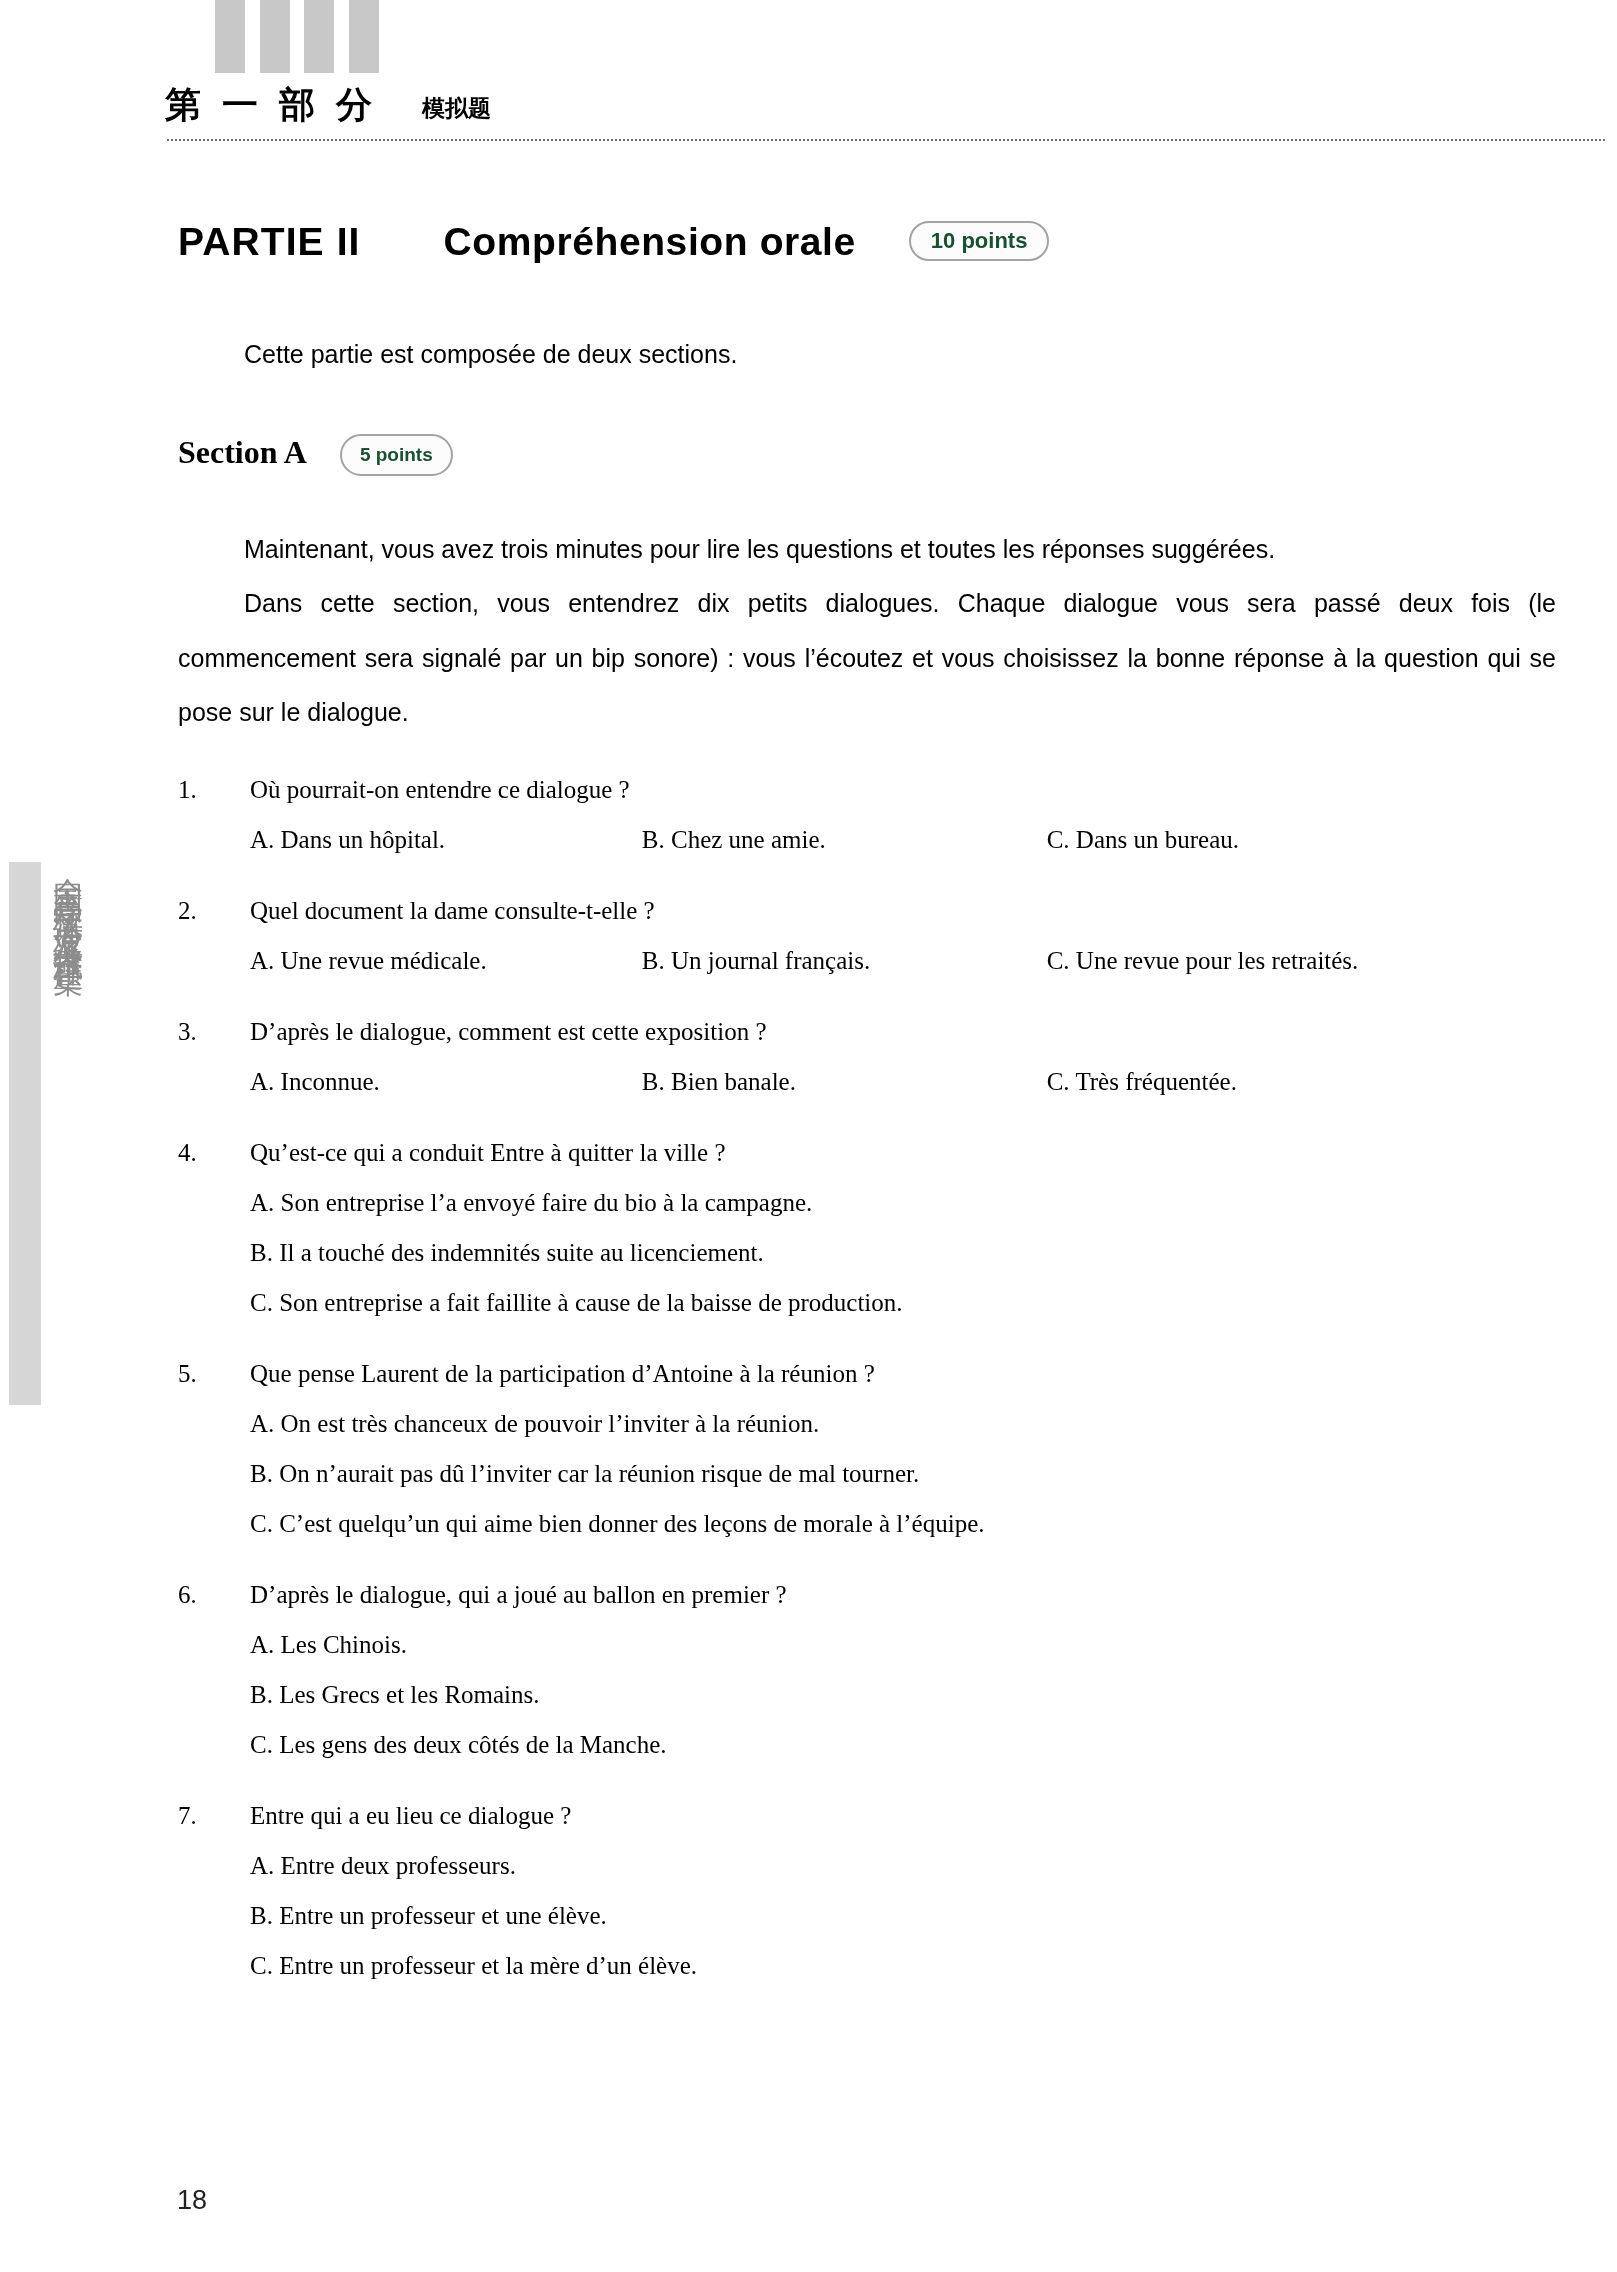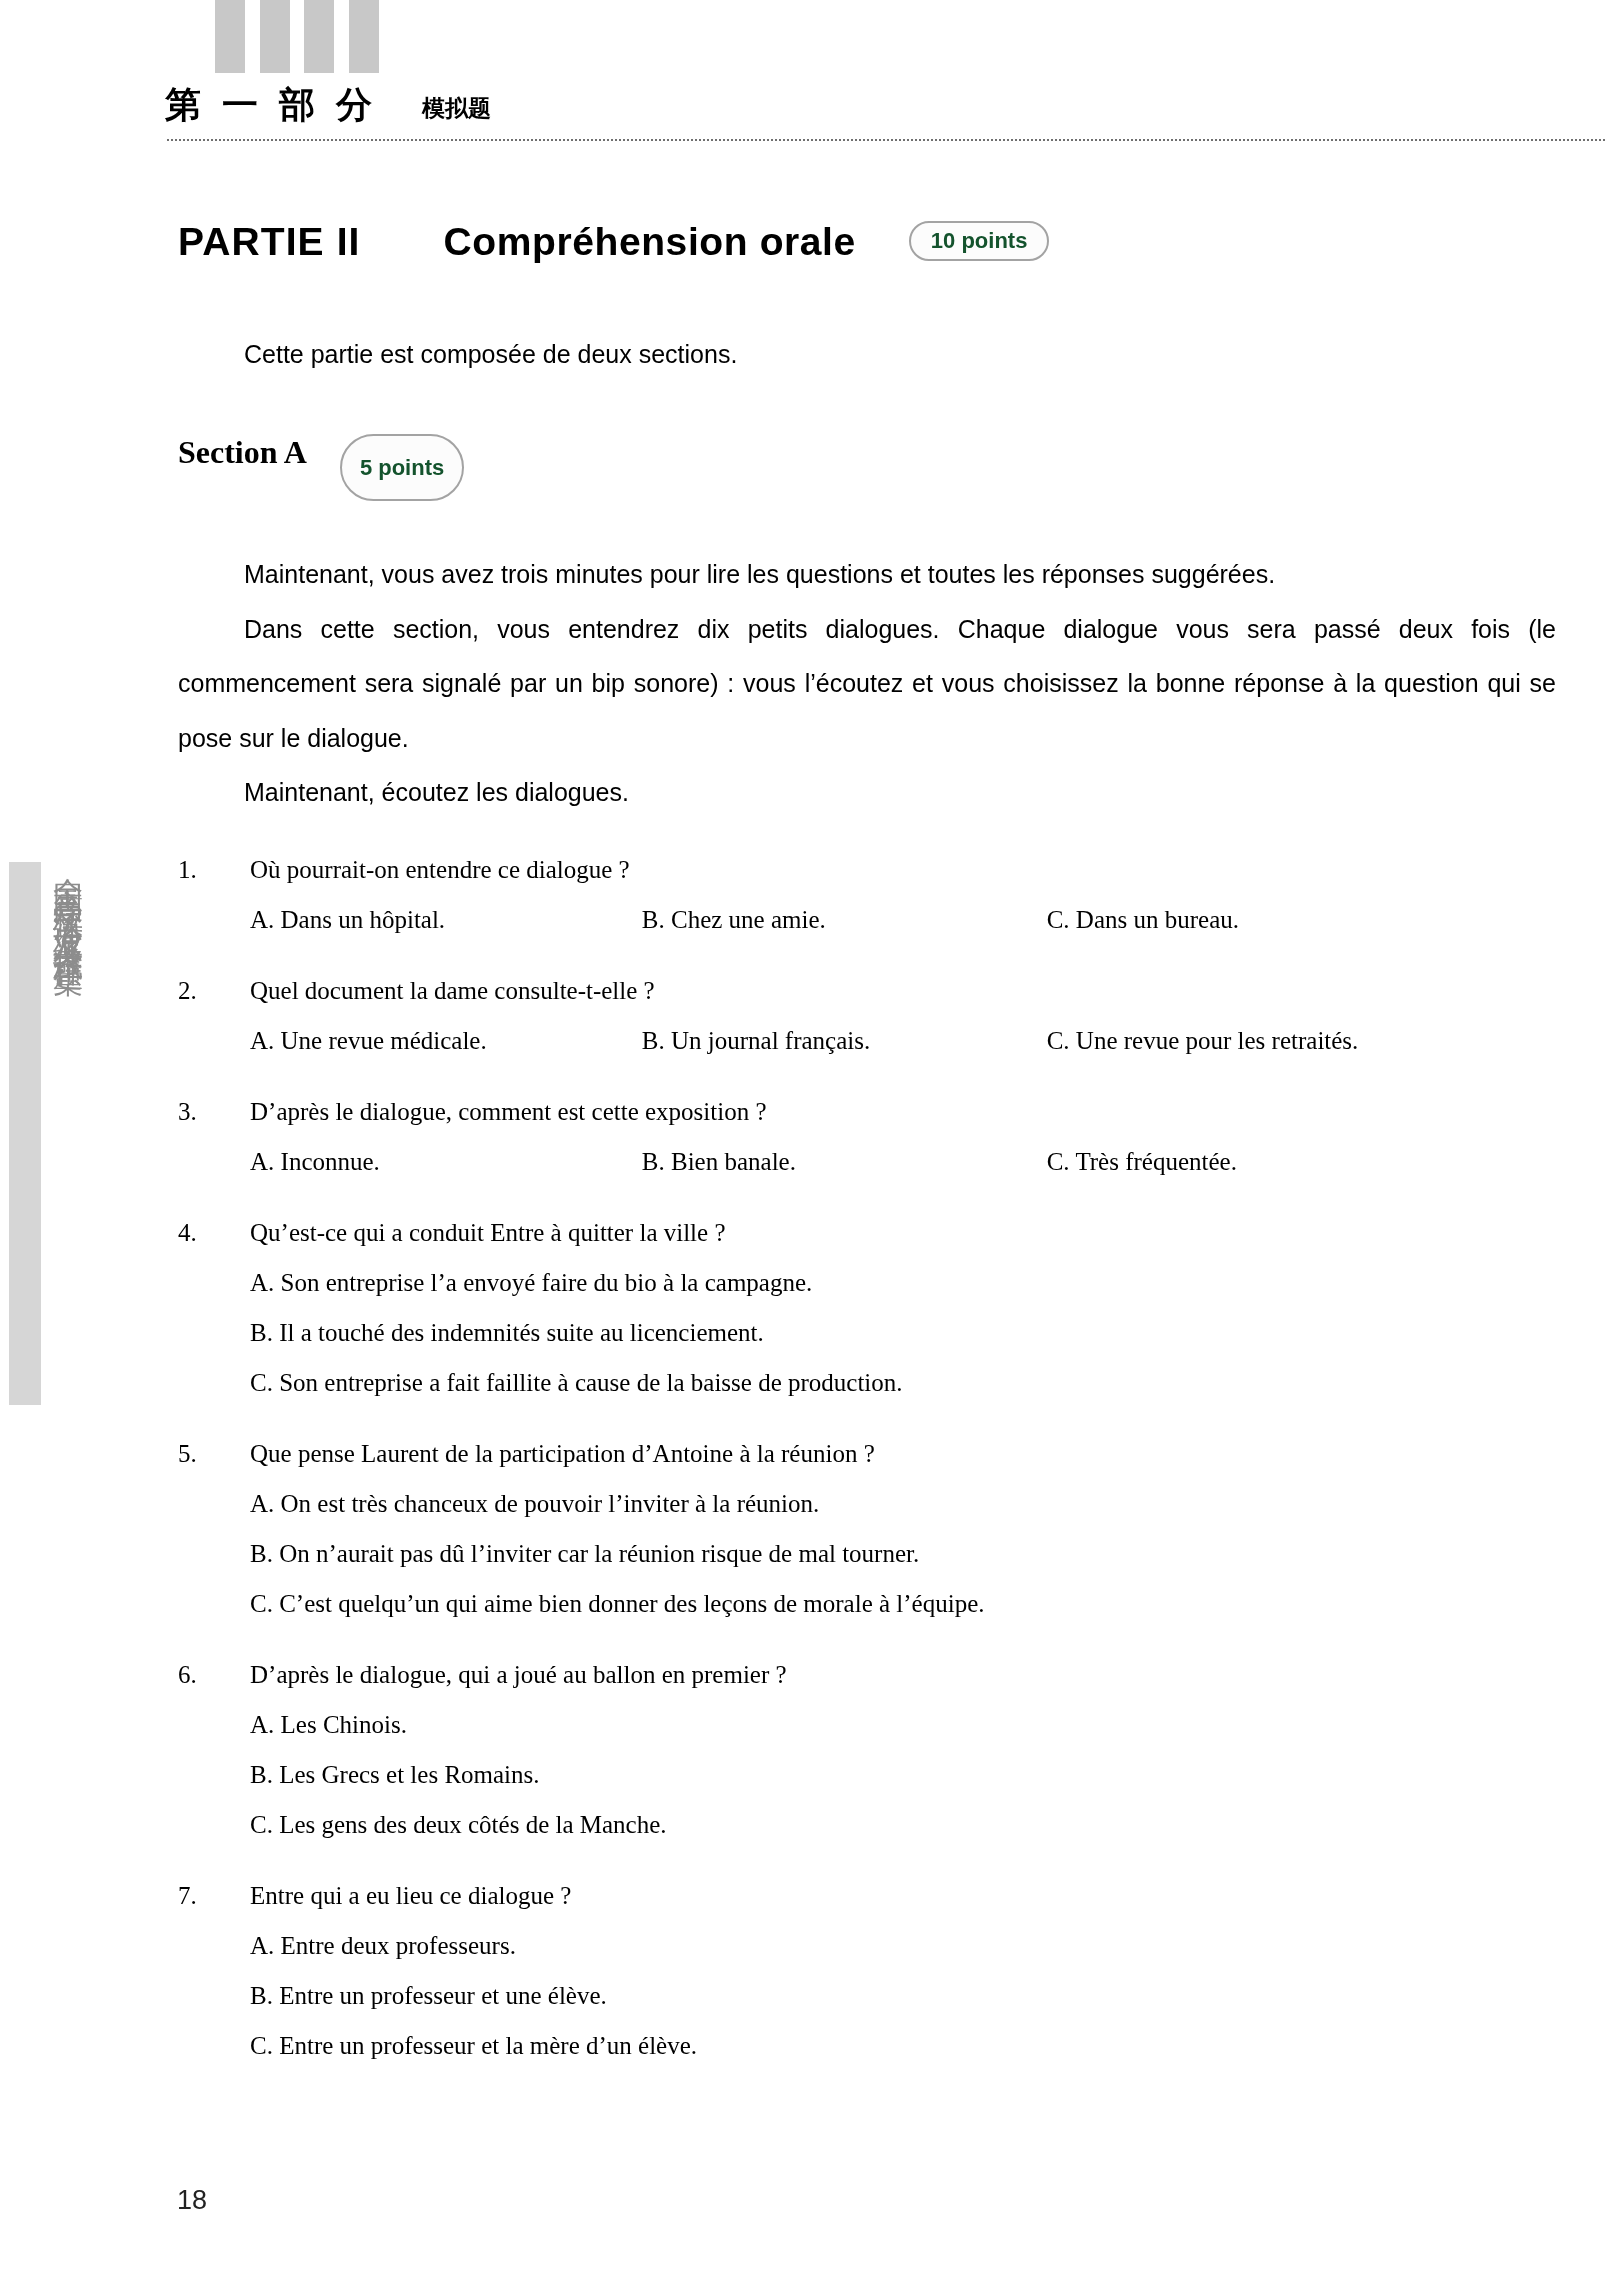--- a/index.html
+++ b/index.html
@@ -22,21 +22,21 @@
 
   
   .content{position:absolute;left:178px;top:221px;width:1378px;}
 
   .title-row{display:flex;align-items:flex-start;font-weight:700;font-size:39px;line-height:1.1;color:#000;}
   .title-part{margin-right:83px;letter-spacing:1.1px;}
   .title-name{margin-right:53px;letter-spacing:0.6px;}
   .badge{display:inline-block;border:2.2px solid #a3a3a3;border-radius:555px;background:#fcfcfc;
          font-size:22px;font-weight:700;padding:4.4px 20px;line-height:1.25;color:#14532d;
          font-family:"Liberation Sans",sans-serif;}
-  .badge.small{font-size:22px;padding:18px 18px;}
+  .badge.small{font-size:19px;padding:7px 18px;}
 
   .intro{margin:73px 0 0 0;font-size:25px;text-indent:66px;line-height:1.4;color:#000;}
 
   .section-row{margin-top:62px;display:flex;}
   .section-label{font-family:"Liberation Serif","DejaVu Serif",serif;font-weight:700;
                  font-size:32px;margin-right:33px;color:#000;}
 
   .instructions{margin-top:46px;font-size:25px;line-height:2.18;text-align:justify;color:#000;}
   .instructions p{margin:0;text-indent:66px;}
 
@@ -76,21 +76,20 @@
     <p class="intro">Cette partie est composée de deux sections.</p>
 
     <div class="section-row">
       <span class="section-label">Section A</span>
       <span class="badge small">5 points</span>
     </div>
 
     <div class="instructions">
       <p>Maintenant, vous avez trois minutes pour lire les questions et toutes les réponses suggérées.</p>
       <p>Dans cette section, vous entendrez dix petits dialogues. Chaque dialogue vous sera passé deux fois (le commencement sera signalé par un bip sonore) : vous l’écoutez et vous choisissez la bonne réponse à la question qui se pose sur le dialogue.</p>
-      <p>Maintenant, écoutez les dialogues.</p>
     </div>
 
     <div class="questions">
         <div class="question">
           <div class="q-num">1.</div>
           <div class="q-body">
             <div class="q-text">Où pourrait-on entendre ce dialogue ?</div>
             <div class="options options-inline">
               <div class="option">A. Dans un hôpital.</div>
               <div class="option">B. Chez une amie.</div>

